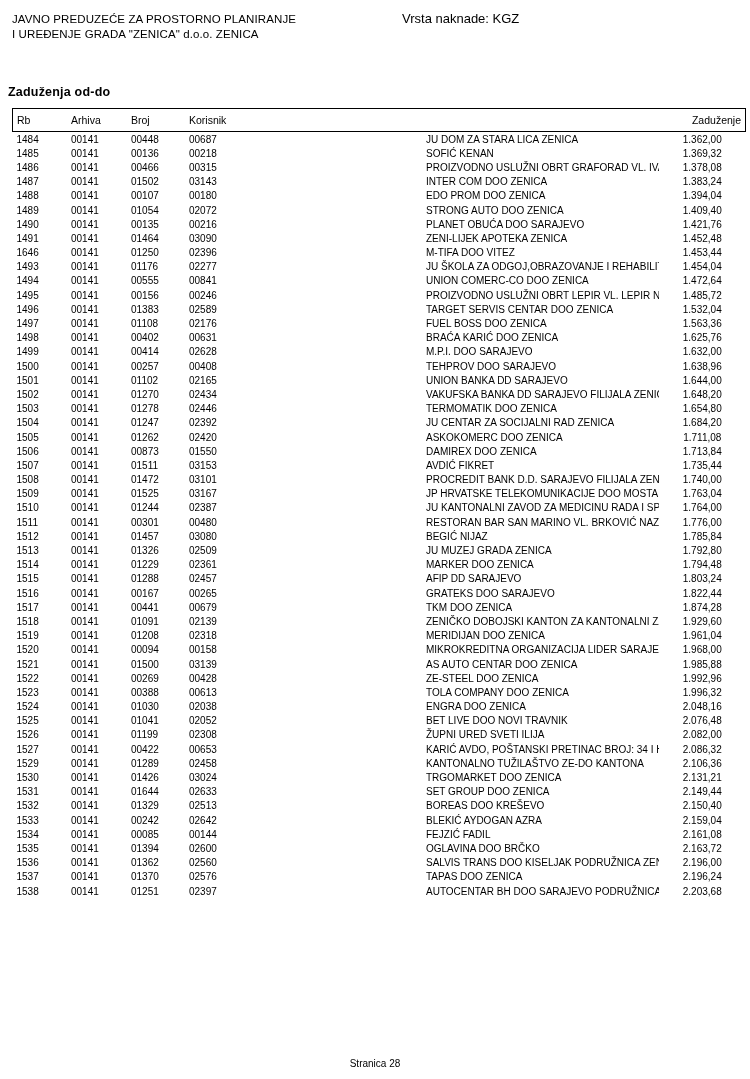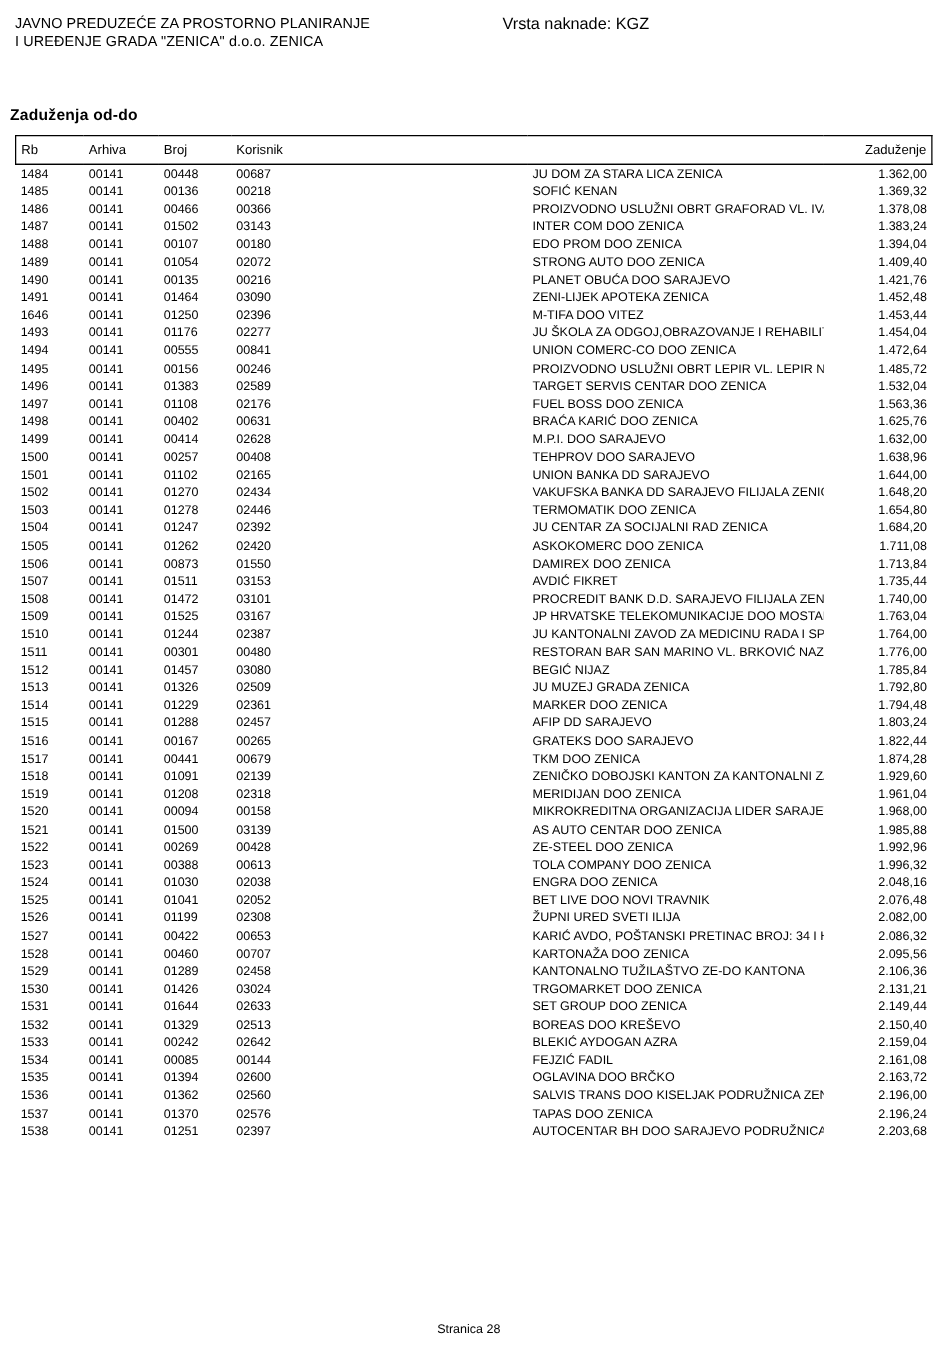--- a/index.html
+++ b/index.html
@@ -73,21 +73,21 @@
     padding: 1.6px 4px 1.6px 4px;
     white-space: nowrap;
     overflow: hidden;
     vertical-align: top;
   }
   td.c-rb { width: 46px; }
   td.c-arhiva { width: 52px; }
   td.c-broj { width: 50px; }
   td.c-korisnik2 { width: 48px; }
   td.c-naziv { }
-  td.c-zaduzenje { width: 78px; text-align: right; }
+  td.c-zaduzenje { width: 78px; text-align: center; }
   th.c-rb { width: 46px; }
   th.c-arhiva { width: 52px; }
   th.c-broj { width: 50px; }
   th.c-korisnik { }
   th.c-zaduzenje { width: 78px; }
   .footer {
     position: absolute;
     bottom: 10px;
     left: 0;
     width: 750px;
@@ -132,21 +132,21 @@
           <td class="c-arhiva">00141</td>
           <td class="c-broj">00136</td>
           <td class="c-korisnik2">00218</td>
           <td class="c-naziv">SOFIĆ KENAN</td>
           <td class="c-zaduzenje">1.369,32</td>
         </tr>
         <tr>
           <td class="c-rb">1486</td>
           <td class="c-arhiva">00141</td>
           <td class="c-broj">00466</td>
-          <td class="c-korisnik2">00366</td>
+          <td class="c-korisnik2">00315</td>
           <td class="c-naziv">PROIZVODNO USLUŽNI OBRT GRAFORAD VL. IVAN LETIĆ</td>
           <td class="c-zaduzenje">1.378,08</td>
         </tr>
         <tr>
           <td class="c-rb">1487</td>
           <td class="c-arhiva">00141</td>
           <td class="c-broj">01502</td>
           <td class="c-korisnik2">03143</td>
           <td class="c-naziv">INTER COM DOO ZENICA</td>
           <td class="c-zaduzenje">1.383,24</td>
@@ -465,28 +465,20 @@
         </tr>
         <tr>
           <td class="c-rb">1527</td>
           <td class="c-arhiva">00141</td>
           <td class="c-broj">00422</td>
           <td class="c-korisnik2">00653</td>
           <td class="c-naziv">KARIĆ AVDO, POŠTANSKI PRETINAC BROJ: 34 I HELEG ZIKRET</td>
           <td class="c-zaduzenje">2.086,32</td>
         </tr>
         <tr>
-          <td class="c-rb">1528</td>
-          <td class="c-arhiva">00141</td>
-          <td class="c-broj">00460</td>
-          <td class="c-korisnik2">00707</td>
-          <td class="c-naziv">KARTONAŽA DOO ZENICA</td>
-          <td class="c-zaduzenje">2.095,56</td>
-        </tr>
-        <tr>
           <td class="c-rb">1529</td>
           <td class="c-arhiva">00141</td>
           <td class="c-broj">01289</td>
           <td class="c-korisnik2">02458</td>
           <td class="c-naziv">KANTONALNO TUŽILAŠTVO ZE-DO KANTONA</td>
           <td class="c-zaduzenje">2.106,36</td>
         </tr>
         <tr>
           <td class="c-rb">1530</td>
           <td class="c-arhiva">00141</td>

